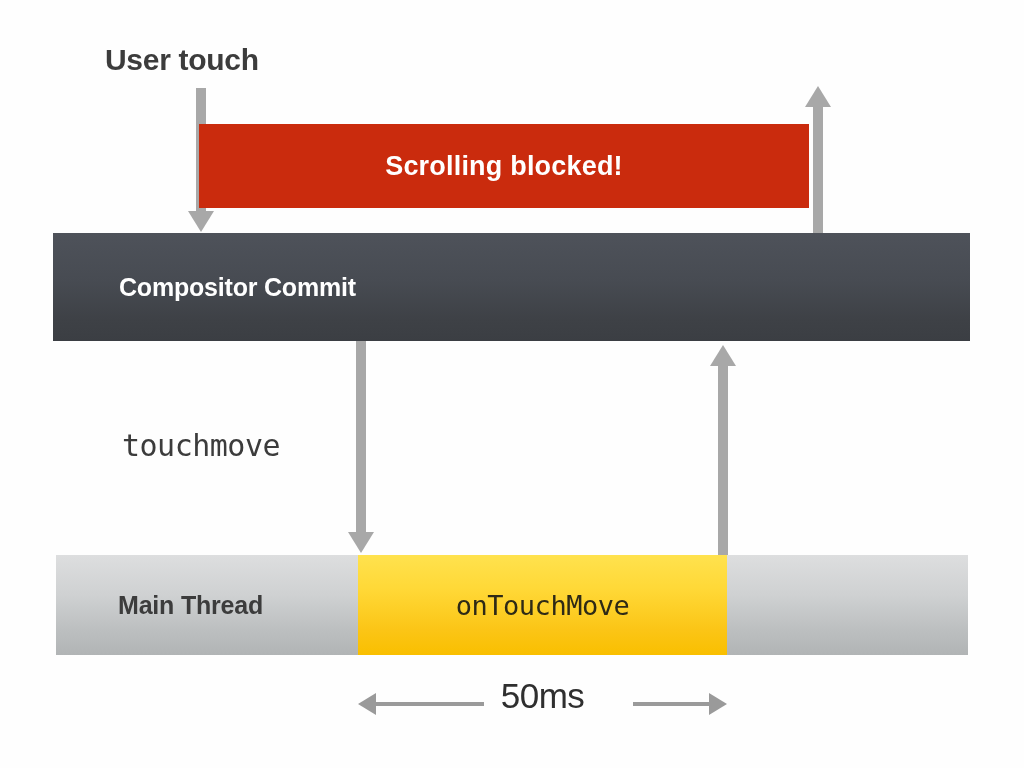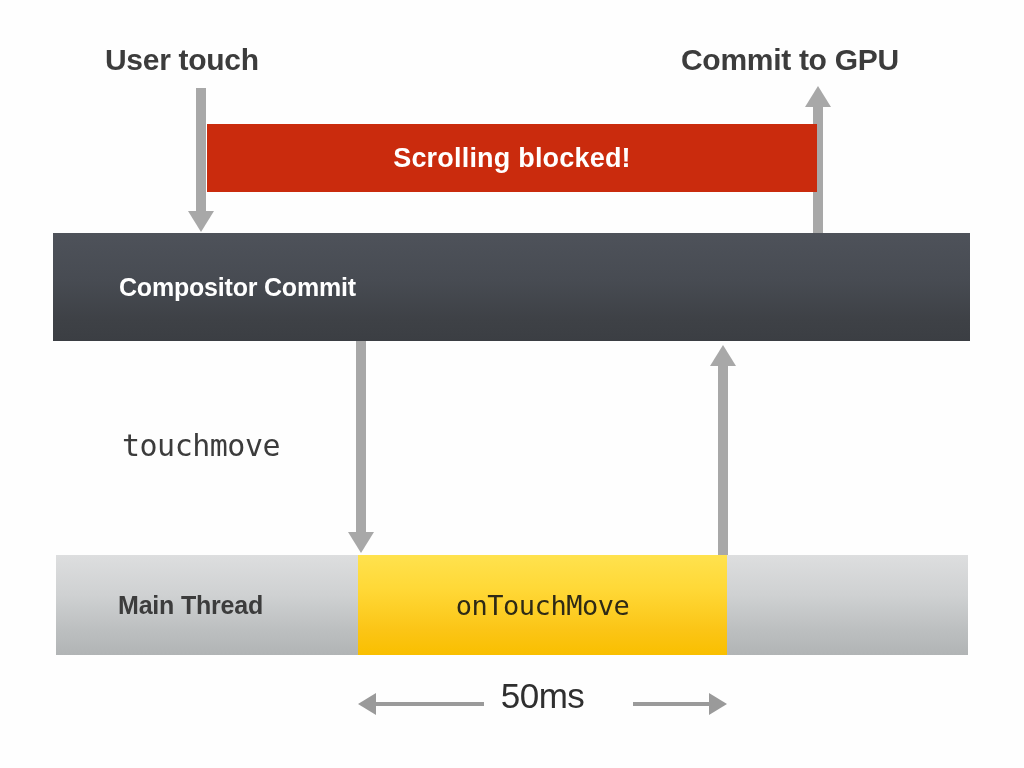--- a/index.html
+++ b/index.html
@@ -72,24 +72,24 @@
   #arrow-touchmove { left: 356px; top: 341px; height: 212px; }
   #arrow-touchmove .shaft { top: 0; bottom: 19px; }
 
   
   #arrow-return { left: 718px; top: 345px; height: 210px; }
   #arrow-return .shaft { top: 19px; bottom: 0; }
 
   
   #scrolling-blocked-bar {
     position: absolute;
-    left: 207px;
+    left: 199px;
     top: 124px;
     width: 610px;
-    height: 68px;
+    height: 84px;
     background: #ca2b0d;
     display: flex;
     align-items: center;
     justify-content: center;
   }
   #scrolling-blocked-label {
     color: #ffffff;
     font-weight: bold;
     font-size: 27px;
     letter-spacing: 0.2px;
@@ -202,21 +202,20 @@
     padding: 0 16px;
   }
 </style>
 </head>
 <body>
 
 <div id="stage">
 
   <div class="toplabel" id="label-user-touch">User touch</div>
 
-  <div class="toplabel" id="label-commit-gpu">Commit to GPU</div>
 
   <div class="varrow down" id="arrow-user-touch">
     <div class="shaft"></div>
     <div class="head"></div>
   </div>
 
   <div class="varrow up" id="arrow-commit-gpu">
     <div class="shaft"></div>
     <div class="head"></div>
   </div>

